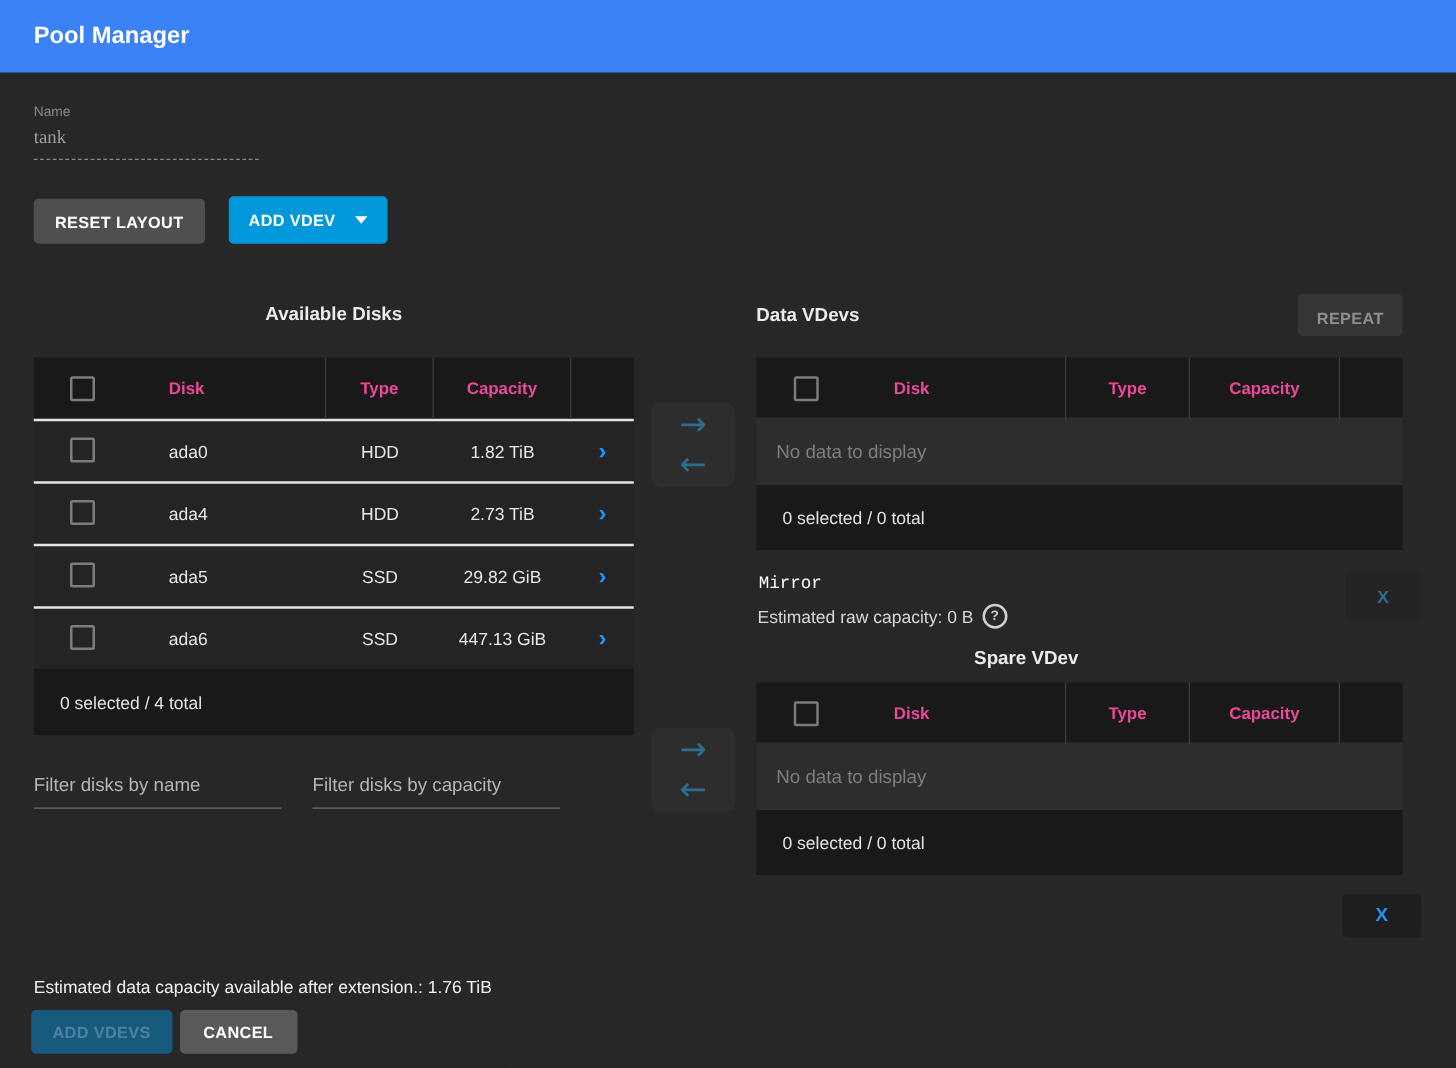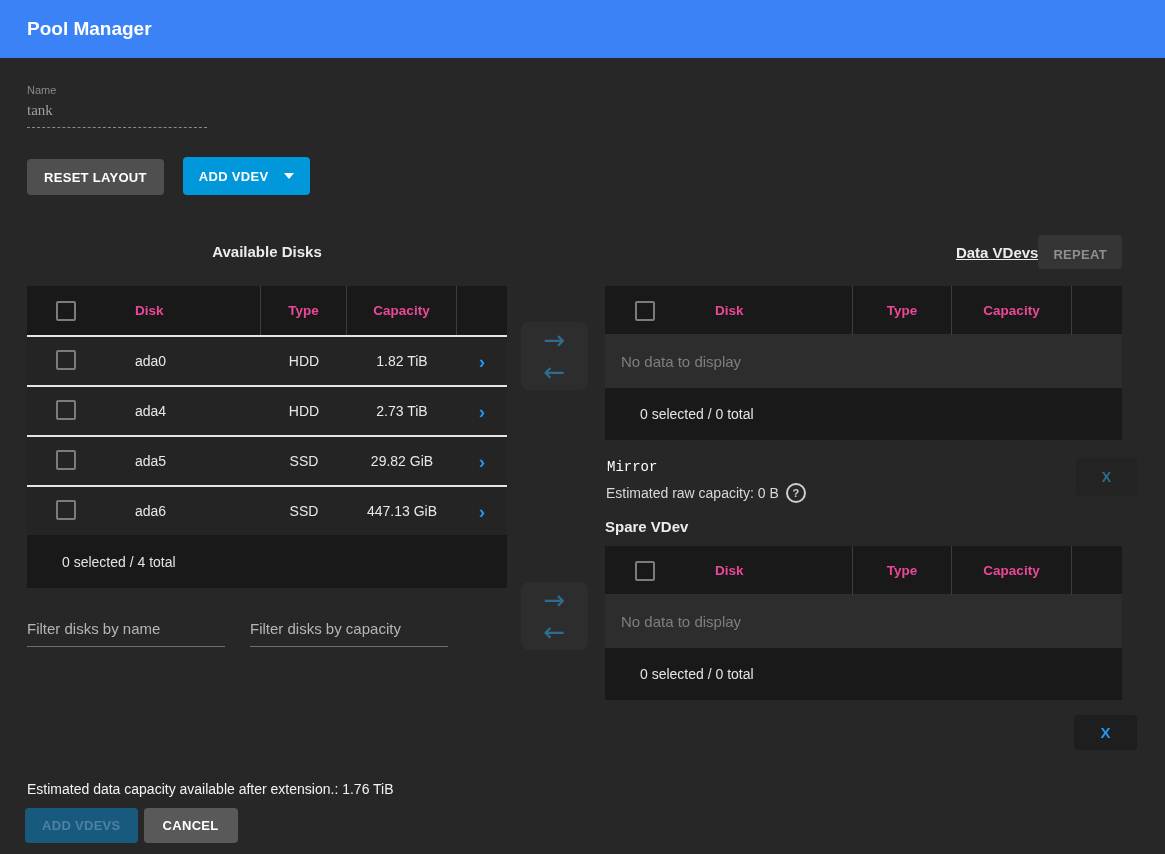--- a/index.html
+++ b/index.html
@@ -43,21 +43,21 @@
   .hcell.h-disk{justify-content:flex-start;padding-left:30px;}
   .tbl-row{display:grid;background:#242424;height:50px;align-items:center;border-top:2px solid #e5e5e5;}
   .tbl-row:first-of-type{border-top:none;}
   .cell{font-size:14px;color:#e8e8e8;text-align:center;}
   .cell.c-disk{text-align:left;padding-left:30px;}
   .chk{width:16px;height:16px;border:2px solid #7c7c7c;border-radius:2px;display:inline-block;
        background:transparent;}
   .expand{color:#2196f3;font-weight:bold;font-size:19px;line-height:1;}
   .tbl-empty{height:54px;background:#2d2d2d;display:flex;align-items:center;
        padding-left:16px;color:#7e7e7e;font-size:15px;}
-  .tbl-footer{background:#191919;display:flex;align-items:center;padding-left:35px;
+  .tbl-footer{background:#191919;display:flex;align-items:center;padding-left:21px;
        color:#e4e4e4;font-size:14px;}
 
   .left-table{position:absolute;left:27px;top:286px;width:480px;}
   .left-table .tbl-footer{height:53px;}
 
   
   .filters{position:absolute;left:27px;top:616px;display:flex;gap:25px;}
   .filters input{width:198px;background:transparent;border:none;outline:none;
        border-bottom:1px solid #6e6e6e;color:#b5b5b5;font-size:15px;
        font-family:"Liberation Sans",sans-serif;padding:4px 0 9px 0;}
@@ -66,40 +66,40 @@
   
   .arrows{position:absolute;left:521px;width:67px;height:68px;background:#2d2d2d;border-radius:8px;
        display:flex;flex-direction:column;align-items:center;justify-content:space-evenly;}
   .arrows.a1{top:322px;} .arrows.a2{top:582px;}
   .arrow-btn{background:transparent;border:none;color:#2e6d90;font-size:26px;line-height:1;
        cursor:pointer;padding:0;font-family:"DejaVu Sans",sans-serif;}
 
   
   .right-titlerow{position:absolute;left:605px;top:234px;width:517px;height:36px;
        display:flex;align-items:center;}
-  .right-titlerow .sec-title{flex:1;text-align:right;text-decoration:underline;}
+  .right-titlerow .sec-title{flex:1;text-align:left;}
   .btn-repeat{height:34px;padding:12px 15px;background:#353535;color:#8f8f8f;}
 
   .data-table{position:absolute;left:605px;top:286px;width:517px;}
   .data-table .tbl-header,.spare-table .tbl-header{height:48px;}
   .data-table .tbl-footer,.spare-table .tbl-footer{height:52px;}
 
   .mirror-block{position:absolute;left:605px;top:455px;width:517px;height:60px;}
   .mirror-type{font-size:14px;color:#ffffff;margin:4px 0 8px 2px;font-family:Liberation Mono, monospace;}
   .rawcap-row{display:flex;align-items:center;gap:7px;}
   .rawcap-text{font-size:14px;color:#d8d8d8;margin-left:1px;}
   .help-icon{width:16px;height:16px;border-radius:50%;border:2px solid #cfcfcf;color:#cfcfcf;
        font-size:11px;font-weight:bold;display:inline-flex;align-items:center;justify-content:center;
        cursor:pointer;}
   .xbtn{position:absolute;border:none;border-radius:4px;font-weight:bold;font-size:14px;
        cursor:pointer;font-family:"Liberation Sans",sans-serif;}
   .xbtn-mirror{left:471px;top:3px;width:61px;height:38px;background:#232323;color:#2e6d90;}
 
   .spare-titlerow{position:absolute;left:605px;top:518px;width:517px;display:flex;align-items:center;}
-  .spare-titlerow .sec-title{flex:1;text-align:left;}
+  .spare-titlerow .sec-title{flex:1;text-align:center;}
   .spare-titlerow .spacer{width:85px;}
   .spare-table{position:absolute;left:605px;top:546px;width:517px;}
 
   .xbtn-spare{left:1074px;top:715px;width:63px;height:35px;background:#1e1e1e;color:#2196f3;font-size:15px;}
 
   
   .summary{position:absolute;left:27px;top:781px;font-size:14px;color:#f2f2f2;}
   .actions{position:absolute;left:25px;top:808px;display:flex;gap:6px;justify-content:flex-end;}
   .btn-addvdevs{height:35px;padding:0 17px;background:#175a7d;color:#4d82a3;}
   .btn-cancel{height:35px;padding:0 19px;background:#595959;color:#ffffff;}

